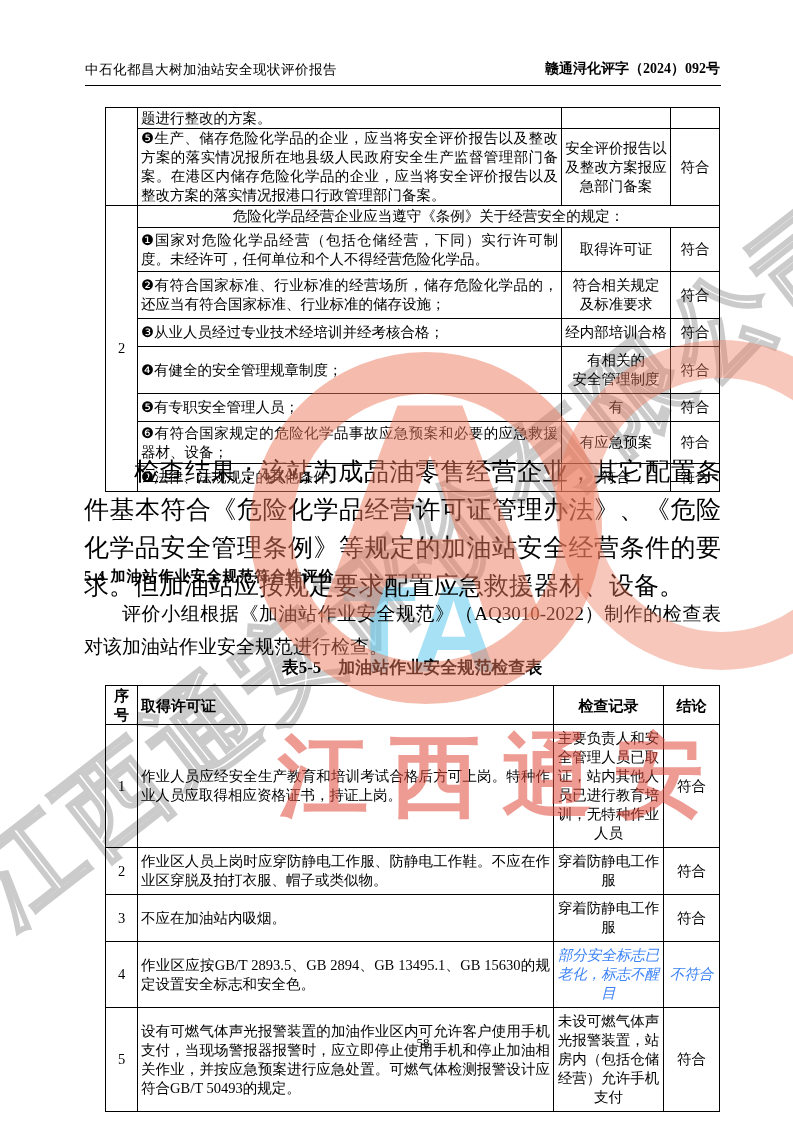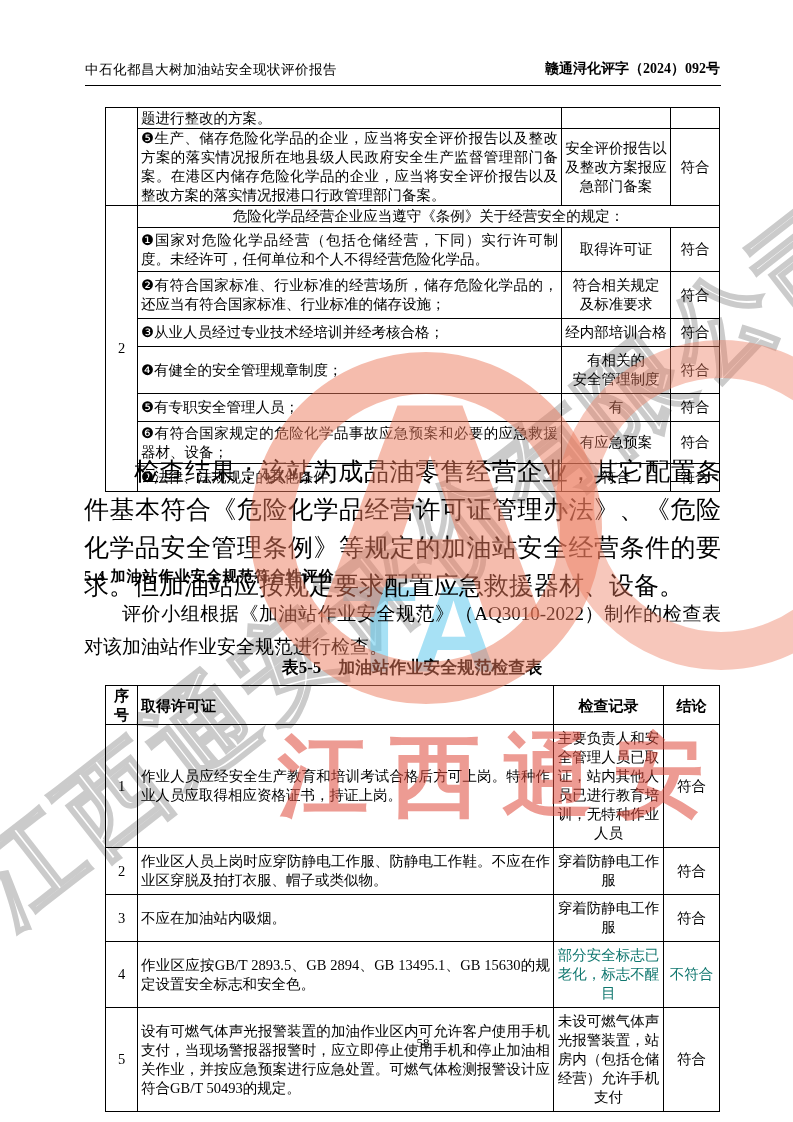--- a/index.html
+++ b/index.html
@@ -14,21 +14,21 @@
   td{border:1px solid #000;padding:0 3px;vertical-align:middle;
      font-size:14.5px;line-height:19px;overflow:hidden;}
   .t1{position:absolute;left:105px;top:107px;width:614px;}
   .t2{position:absolute;left:105px;top:685px;width:614px;}
   td.ctr{text-align:center;}
   td.rec{text-align:center;white-space:pre-line;padding:4px 2px;}
   td.content{text-align:justify;}
   .t2 td.hd{font-family:"Liberation Sans","DejaVu Sans",sans-serif;font-weight:bold;font-size:15px;}
   td.sectionrow{font-family:"Liberation Sans","DejaVu Sans",sans-serif;font-weight:bold;
                 font-size:15px;text-align:center;}
-  .red{color:#0f766e;}
+  .red{color:#3b82f6;font-style:italic;}
   
   .p1{position:absolute;left:84px;top:453px;width:637px;font-size:25px;line-height:38px;
       text-indent:2em;text-align:justify;}
   .h54{position:absolute;left:84px;top:567px;font-size:15px;font-weight:bold;letter-spacing:1px;text-align:center;}
   .p2{position:absolute;left:84px;top:597px;width:637px;font-size:19px;line-height:33px;
       text-indent:2em;text-align:justify;}
   .t2title{position:absolute;left:105px;top:656px;width:614px;text-align:center;
            font-size:17px;font-weight:bold;}
   .pagenum{position:absolute;left:0;top:1035px;width:846px;text-align:center;font-size:13px;}
   

